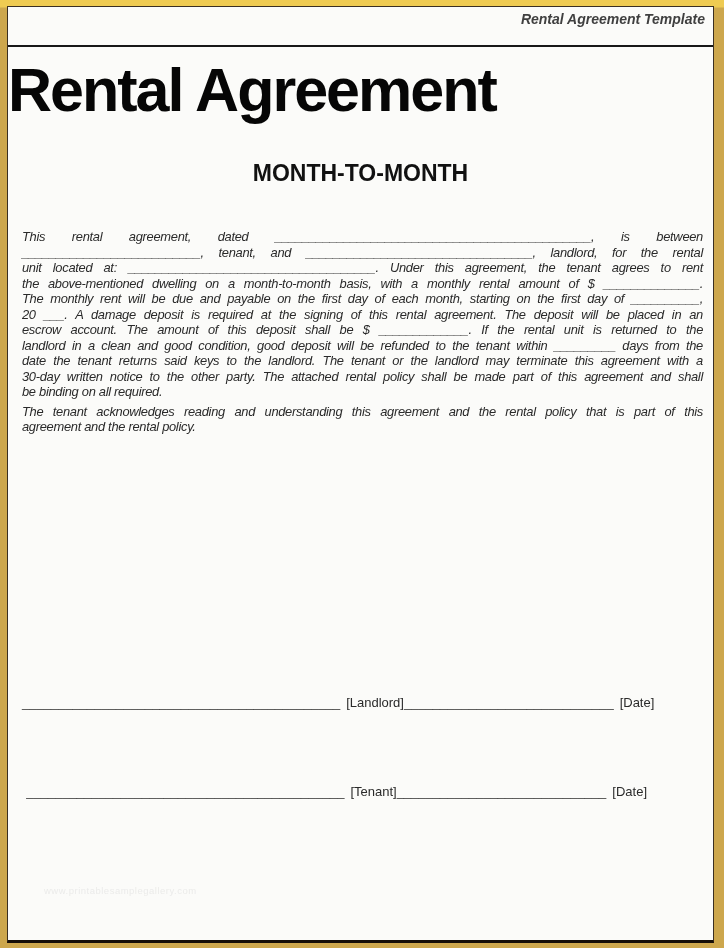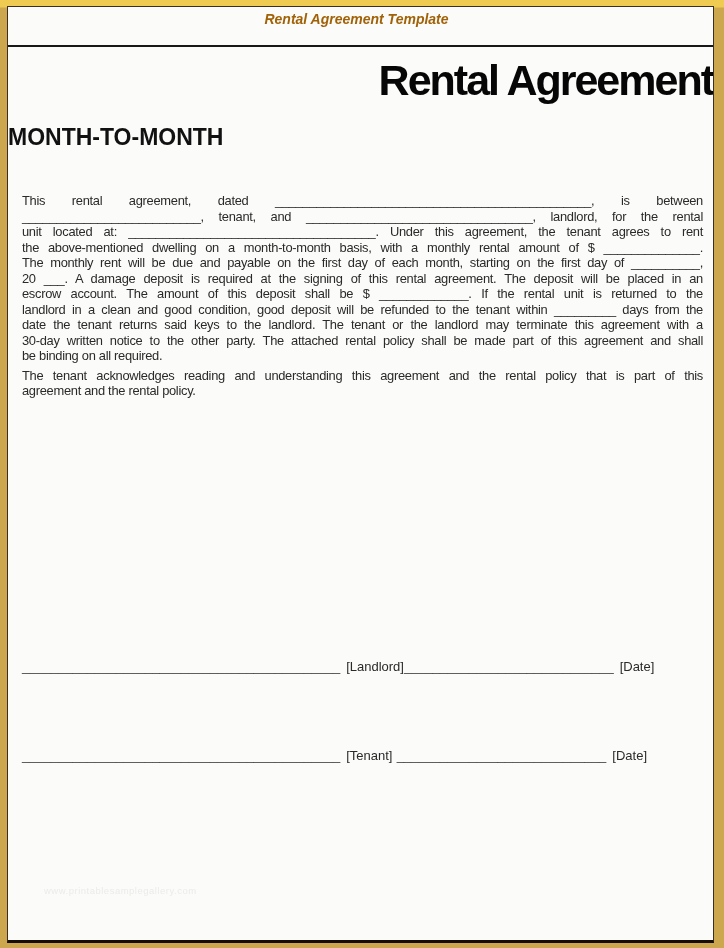--- a/index.html
+++ b/index.html
@@ -18,78 +18,79 @@
     width: 100%; height: 100%;
     box-sizing: border-box;
     background: var(--page_bg, #fbfbf9);
     border: 1px solid #3a2f22;
     border-bottom: 3px solid #150d06;
     position: relative;
     overflow: hidden;
     color: var(--text, #222222);
   }
   .header-tag {
-    text-align: center;
+    text-align: right;
     font-size: 14px;
     font-weight: bold;
     font-style: italic;
     padding: 4px 8px 0 0;
-    color: #a16207;
+    color: #404040;
     height: 18px;
   }
   .rule {
     margin: 16px 0 0 0;
     border: 0;
     border-top: 2px solid #181818;
     width: 100%;
   }
   .title {
-    text-align: right;
-    font-size: 43px;
+    text-align: left;
+    font-size: 61px;
     font-weight: bold;
     letter-spacing: -2px;
     color: #060606;
     margin-top: 10px;
     line-height: 1.1;
   }
   .subtitle {
-    text-align: left;
+    text-align: center;
     font-size: 23px;
     font-weight: bold;
     letter-spacing: 0px;
     color: #111;
-    margin-top: 20px;
+    margin-top: 36px;
   }
   .bodytext {
     margin: 42px 10px 0 14px;
     font-size: 12.9px;
     letter-spacing: -0.3px;
     line-height: 15.5px;
     color: #2a2a2a;
   }
   .para { margin: 0; }
   .para + .para { margin-top: 4px; }
   .jline {
     text-align: justify;
     text-align-last: justify;
+    font-style: italic;
   }
   .jline.last {
     text-align-last: left;
   }
   .sig-section { margin: 0 10px 0 14px; }
   .sig-row {
     display: flex;
     justify-content: space-between;
     align-items: flex-end;
     padding-right: 56px;
     font-size: 13px;
     color: #2a2a2a;
   }
   .sig-row.first { margin-top: 260px; text-align: right; }
-  .sig-row.second { margin-top: 74px; }
+  .sig-row.second { margin-top: 74px; justify-content: flex-end; }
   .sig-line {
     letter-spacing: 0px;
     white-space: nowrap;
     color: #3a3a3a;
   }
   .sig-label {
     padding-left: 6px;
     color: #2a2a2a;
   }
   .watermark {

